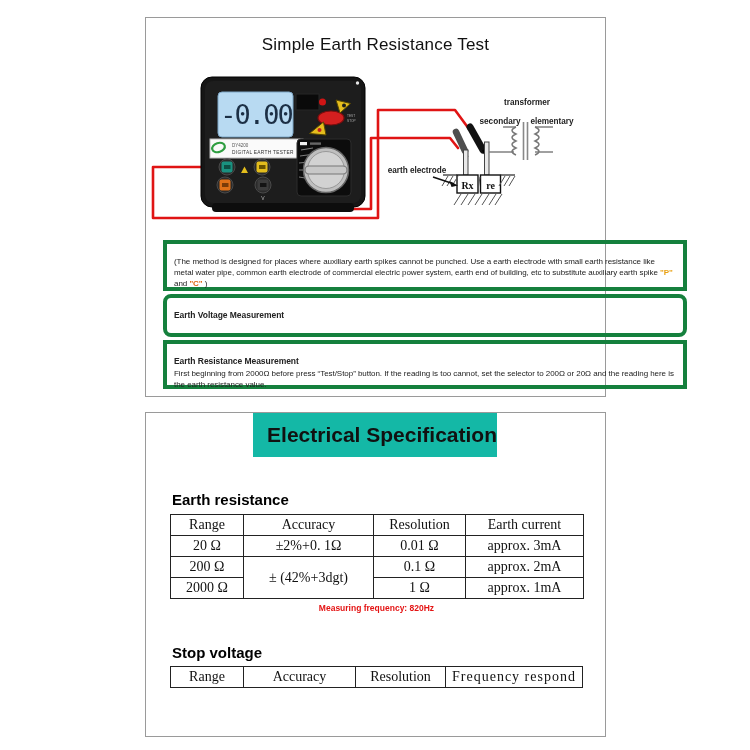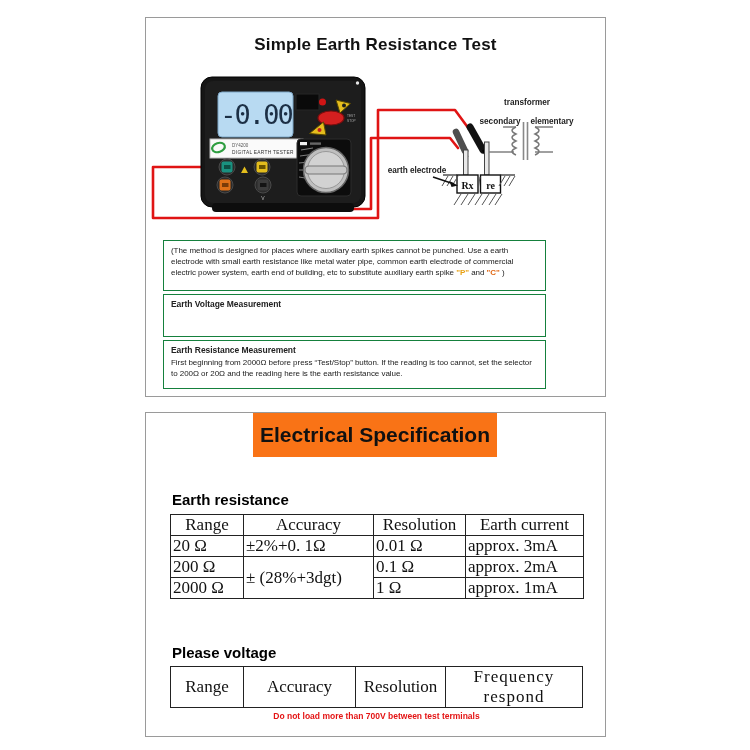--- a/index.html
+++ b/index.html
@@ -4,43 +4,43 @@
 <style>
   * { margin:0; padding:0; box-sizing:border-box; }
   body { background:#fff; font-family:"Liberation Sans", sans-serif; }
   .page { position:relative; width:750px; height:750px; background:#ffffff; overflow:hidden; }
 
   .panel { position:absolute; left:145px; width:461px; border:1px solid #9a9a9a; background:#fff; }
   .panel-top { top:17px; height:380px; }
   .panel-bottom { top:412px; height:325px; }
 
   .main-title { position:absolute; top:17px; left:0; width:100%; text-align:center;
-    font-size:17px; font-weight:bold; color:#111; letter-spacing:0.2px; }
+    font-size:17px; font-weight:normal; color:#111; letter-spacing:0.2px; }
 
   .diagram-svg { position:absolute; left:0; top:40px; }
 
-  .note-box { position:absolute; left:17px; width:383px; border:1px solid #15803d;
-    padding:4px 7px; font-size:8px; line-height:1.4; color:#222; letter-spacing:-0.05px; }
+  .note-box { position:absolute; left:17px; width:524px; border:4px solid #15803d;
+    padding:12px 7px; font-size:8px; line-height:1.4; color:#222; letter-spacing:-0.05px; }
   .note-box b { font-size:8.5px; }
   .box-1 { top:222px; height:51px; }
-  .box-2 { top:276px; height:43px; }
+  .box-2 { top:276px; height:43px;border-radius:8px; }
   .box-3 { top:322px; height:49px; }
   .p-accent { color:#e8a012; font-weight:bold; }
   .c-accent { color:#e06612; font-weight:bold; }
 
   .spec-banner { position:absolute; left:107px; top:0; width:244px; height:44px;
-    background:#f97316; display:flex; align-items:center; justify-content:center; }
+    background:#14b8a6; display:flex; align-items:center; justify-content:flex-end; }
   .spec-banner-title { font-size:21px; font-weight:bold; color:#111; }
 
   .sub-heading { position:absolute; left:26px; font-size:15px; font-weight:bold; color:#000000; }
   .heading-res { top:78px; }
   .heading-volt { top:231px; }
 
   table.spec { position:absolute; left:24px; border-collapse:collapse;
-    font-family:"Liberation Serif", serif; font-size:17px; color:#111; }
+    font-family:"Liberation Serif", serif; font-size:14px; color:#111; text-align:center; }
   .table-res { top:101px; }
   .table-volt { top:253px; }
   table.spec td, table.spec th { border:1px solid #222; font-weight:normal; height:21px; padding:0 2px; }
   .ls-wide { letter-spacing:1px; }
 
   .red-note { position:absolute; left:24px; width:413px; text-align:center;
     color:#e41414; font-size:8.5px; font-weight:bold; }
   .note-freq { top:190px; }
   .note-load { top:298px; }
 </style>
@@ -231,47 +231,47 @@
         <th>Earth current</th>
       </tr>
       <tr>
         <td>20 Ω</td>
         <td>±2%+0. 1Ω</td>
         <td>0.01 Ω</td>
         <td>approx. 3mA</td>
       </tr>
       <tr>
         <td>200 Ω</td>
-        <td rowspan="2">± (28%+3dgt)</td>
+        <td rowspan="2">± (42%+3dgt)</td>
         <td>0.1 Ω</td>
         <td>approx. 2mA</td>
       </tr>
       <tr>
         <td>2000 Ω</td>
         <td>1 Ω</td>
         <td>approx. 1mA</td>
       </tr>
     </tbody>
       </table>
 
-
-    <div class="sub-heading heading-volt">Please voltage</div>
+    <div class="red-note note-freq">Measuring frequency: 820Hz</div>
+
+    <div class="sub-heading heading-volt">Stop voltage</div>
 
     <table class="spec table-volt">
       <colgroup>
           <col style="width:73px">
           <col style="width:112px">
           <col style="width:90px">
           <col style="width:137px">
         </colgroup>
       <tbody>
           <tr>
         <th>Range</th>
         <th>Accuracy</th>
         <th>Resolution</th>
         <th class="ls-wide">Frequency respond</th>
       </tr>
     </tbody>
       </table>
 
-    <div class="red-note note-load">Do not load more than 700V between test terminals</div>
   </div>
 </div>
 
 </body></html>

